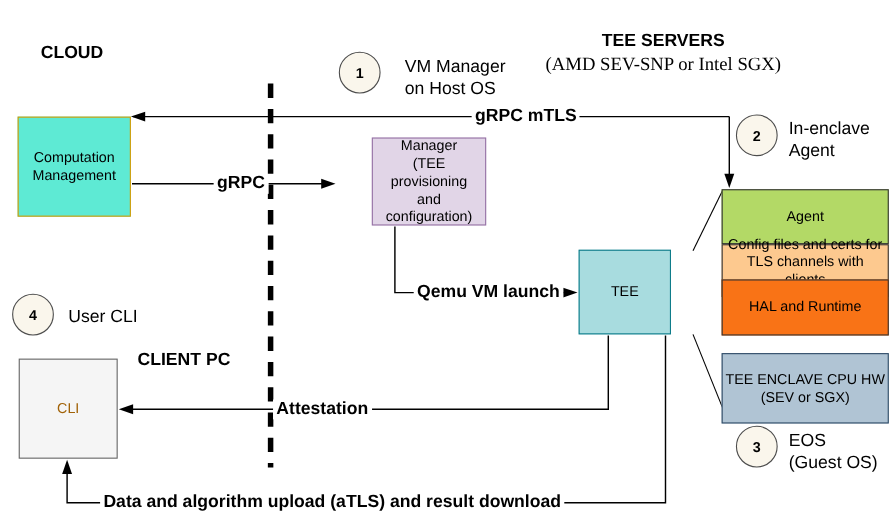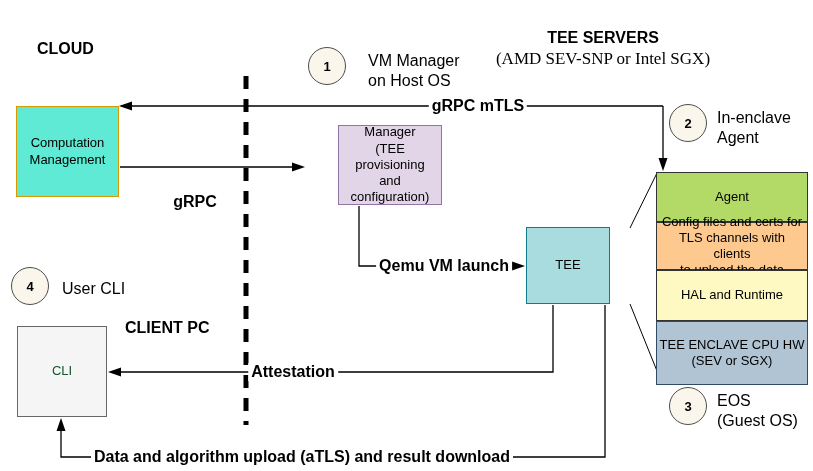--- a/index.html
+++ b/index.html
@@ -13,24 +13,24 @@
   .tee-head .t1{font-weight:bold;font-size:16px;}
   .tee-head .t2{font-size:17px;font-family:Liberation Serif, serif;}
   .node{
     position:absolute;box-sizing:border-box;border:1px solid #000;
     display:flex;align-items:center;justify-content:center;text-align:center;
     font-size:13px;line-height:1.25;white-space:pre-line;padding:2px;
   }
   .comp{left:16px;top:106px;width:103px;height:91px;background:#5eead4;border-color:#d79b00;}
   .mgr{left:306px;top:125px;width:104px;height:80px;background:#e1d5e7;border-color:#9673a6;margin-left:32px;}
   .tee{left:526px;top:227px;width:84px;height:77px;background:#a8dcdf;border-color:#0e7c8a;}
-  .cli{left:17px;top:326px;width:90px;height:91px;background:#f5f5f5;border-color:#666666;color:#14532d;}
+  .cli{left:17px;top:326px;width:90px;height:91px;background:#f5f5f5;border-color:#666666;color:#a16207;}
   .agent{left:656px;top:172px;width:152px;height:50px;background:#b3d966;border-color:#333;}
   .cfg{left:656px;top:222px;width:152px;height:48px;background:#fdc98f;border-color:#333;}
-  .hal{left:656px;top:270px;width:152px;height:51px;background:#fef9c3;border-color:#333;}
+  .hal{left:656px;top:254px;width:152px;height:51px;background:#f97316;border-color:#333;}
   .hw{left:656px;top:321px;width:152px;height:64px;background:#b0c4d4;border-color:#2f4b66;}
   .edge-label{
     position:absolute;transform:translate(-50%,-50%);background:#fff;
     font-size:16px;line-height:1.1;padding:0 3px;white-space:nowrap;font-weight:bold;
   }
   .callout{
     position:absolute;width:38px;height:38px;border-radius:50%;
     background:#faf6ec;border:1px solid #4d4d4d;box-sizing:border-box;
     display:flex;align-items:center;justify-content:center;
     font-weight:bold;font-size:13px;
@@ -84,21 +84,21 @@
 
   <div class="node agent">Agent</div>
   <div class="node cfg">Config files and certs for
 TLS channels with clients
 to upload the data</div>
   <div class="node hal">HAL and Runtime</div>
   <div class="node hw">TEE ENCLAVE CPU HW
 (SEV or SGX)</div>
 
   <div class="edge-label" style="left:478px;top:106px;">gRPC mTLS</div>
-  <div class="edge-label" style="left:195px;top:167px;margin-top:35px;">gRPC</div>
+  <div class="edge-label" style="left:219px;top:167px;">gRPC</div>
   <div class="edge-label" style="left:444px;top:266px;">Qemu VM launch</div>
   <div class="edge-label" style="left:293px;top:372px;text-align:center;">Attestation</div>
   <div class="edge-label" style="left:302px;top:457px;">Data and algorithm upload (aTLS) and result download</div>
 
   <div class="callout" style="left:308px;top:47px;">1</div>
   <div class="side-label" style="left:368px;top:51px;">VM Manager
 on Host OS</div>
 
   <div class="callout" style="left:669px;top:104px;">2</div>
   <div class="side-label" style="left:717px;top:108px;">In-enclave

